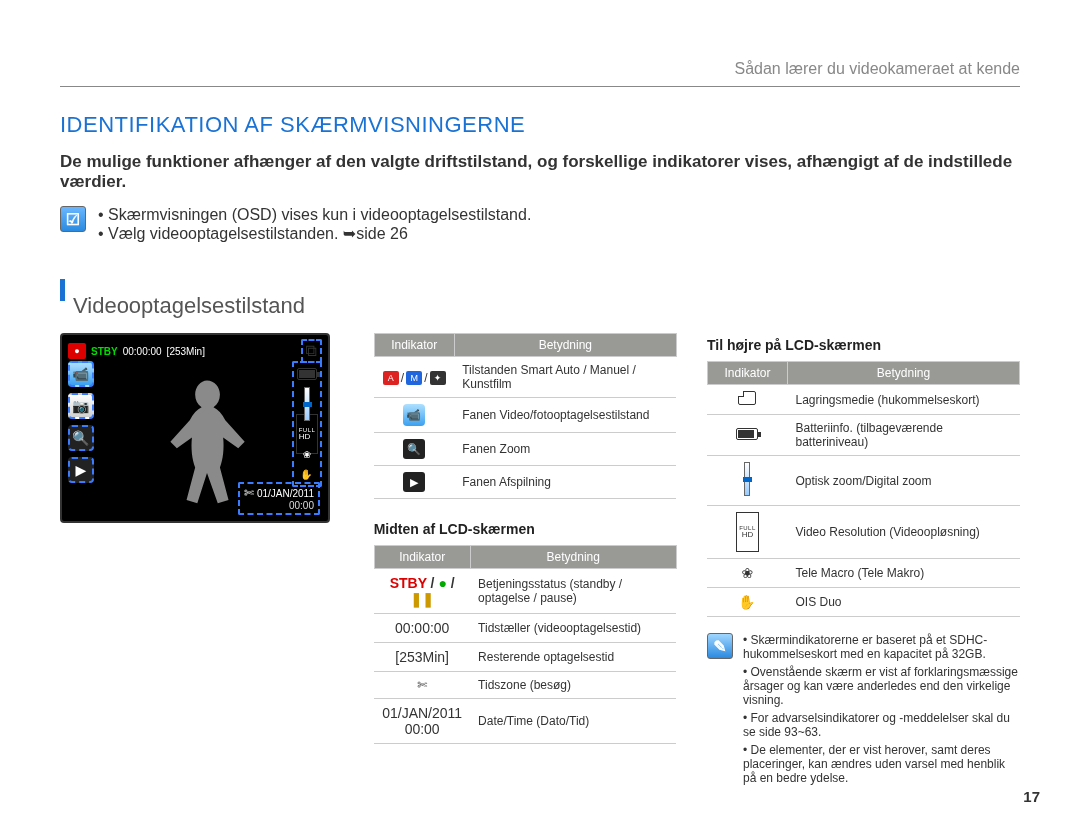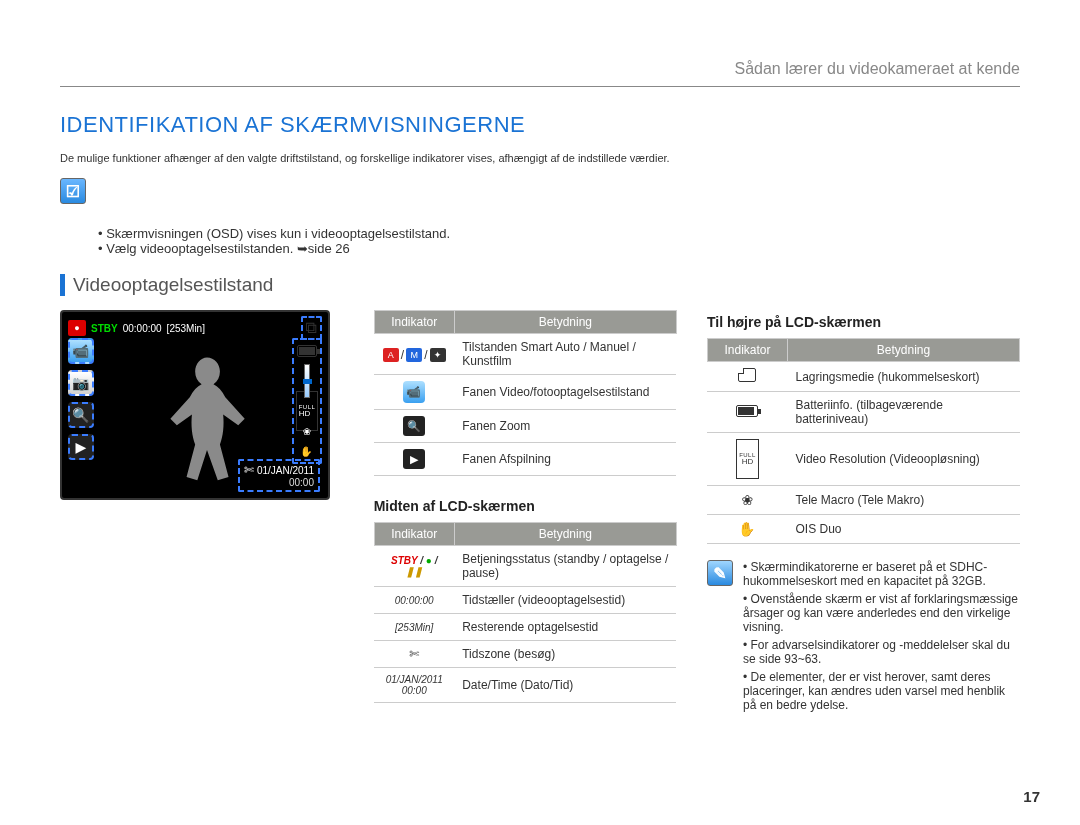--- a/index.html
+++ b/index.html
@@ -21,55 +21,55 @@
     margin-bottom: 25px;
   }
   .section-title {
     color: #1a73d4;
     font-size: 22px;
     font-weight: normal;
     margin-bottom: 14px;
     letter-spacing: 0.5px;
   }
   .intro {
-    font-size: 11px;
+    font-size: 17px;
     margin-bottom: 14px;
+    font-weight: bold;
   }
   .note-block {
     display: flex;
     align-items: flex-start;
     gap: 12px;
     margin-bottom: 18px;
   }
   .note-icon {
     width: 26px; height: 26px;
     background: linear-gradient(#6ab7ff,#2a8ae0);
     border-radius: 3px;
     border: 1px solid #666;
     display: flex; align-items: center; justify-content: center;
     color: #fff; font-weight: bold; font-size: 16px;
     flex-shrink: 0;
   }
   .note-list {
-    font-size: 13px;
+    font-size: 16px;
     list-style: none;
-    margin-top: 48px;
   }
   .note-list li::before { content: "•  "; }
   .subtitle-bar {
     display: flex;
     align-items: center;
     gap: 8px;
     margin: 6px 0 14px 0;
   }
   .subtitle-bar .bar {
     width: 5px; height: 22px; background: #1a73d4;
   }
   .subtitle-bar .txt {
-    font-size: 19px; color: #555;
+    font-size: 22px; color: #555; margin-top: 32px;
   }
   .columns {
     display: flex;
     gap: 30px;
   }
   .col-left { width: 290px; }
   .col-mid { width: 310px; }
   .col-right { width: 320px; }
 
   
@@ -147,21 +147,21 @@
     vertical-align: middle;
   }
   table.ind td:first-child {
     width: 80px; text-align:center;
   }
   .ind-icon {
     display:inline-flex; align-items:center; justify-content:center;
     min-width:20px; height:18px; font-size:11px;
   }
   .ind-icon.dark { background:#222; color:#fff; border-radius:3px; width:22px; height:20px; }
-  .tiny { font-size:10px;font-style:italic; }
+  .tiny { font-size:14px; }
   .stby-row { font-weight:bold; }
   .stby-row .red { color:#d00; }
   .stby-row .grn { color:#0a0; }
   .stby-row .ylw { color:#c90; }
 
   .right-note {
     display:flex; gap:10px; margin-top:16px;
   }
   .right-note .note-icon {
     background: linear-gradient(#9fd6ff,#2a8ae0);
@@ -338,20 +338,24 @@
       </tr>
       <tr>
         <td><span class="card-icon"></span></td>
         <td>Lagringsmedie (hukommelseskort)</td>
       </tr>
       <tr>
         <td><span class="batt"><span class="f"></span></span></td>
         <td>Batteriinfo. (tilbageværende batteriniveau)</td>
       </tr>
       <tr>
+        <td><span class="zoom-bar"></span></td>
+        <td>Optisk zoom/Digital zoom</td>
+      </tr>
+      <tr>
         <td><span class="hd-icon"><span class="top">FULL</span>HD</span></td>
         <td>Video Resolution (Videoopløsning)</td>
       </tr>
       <tr>
         <td class="flower">❀</td>
         <td>Tele Macro (Tele Makro)</td>
       </tr>
       <tr>
         <td class="hand">✋</td>
         <td>OIS Duo</td>

